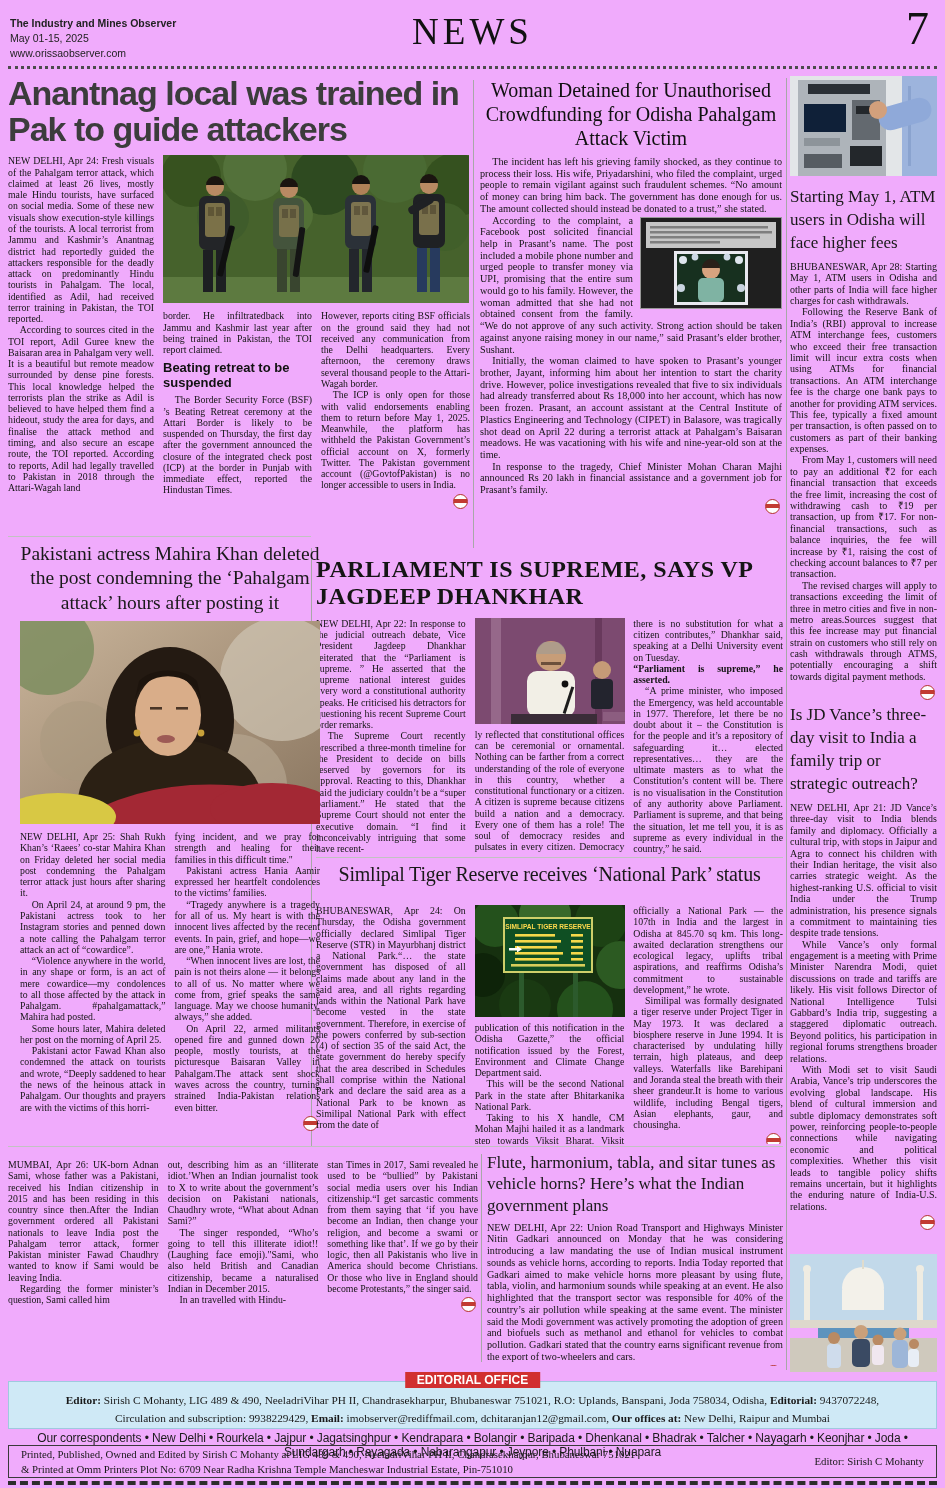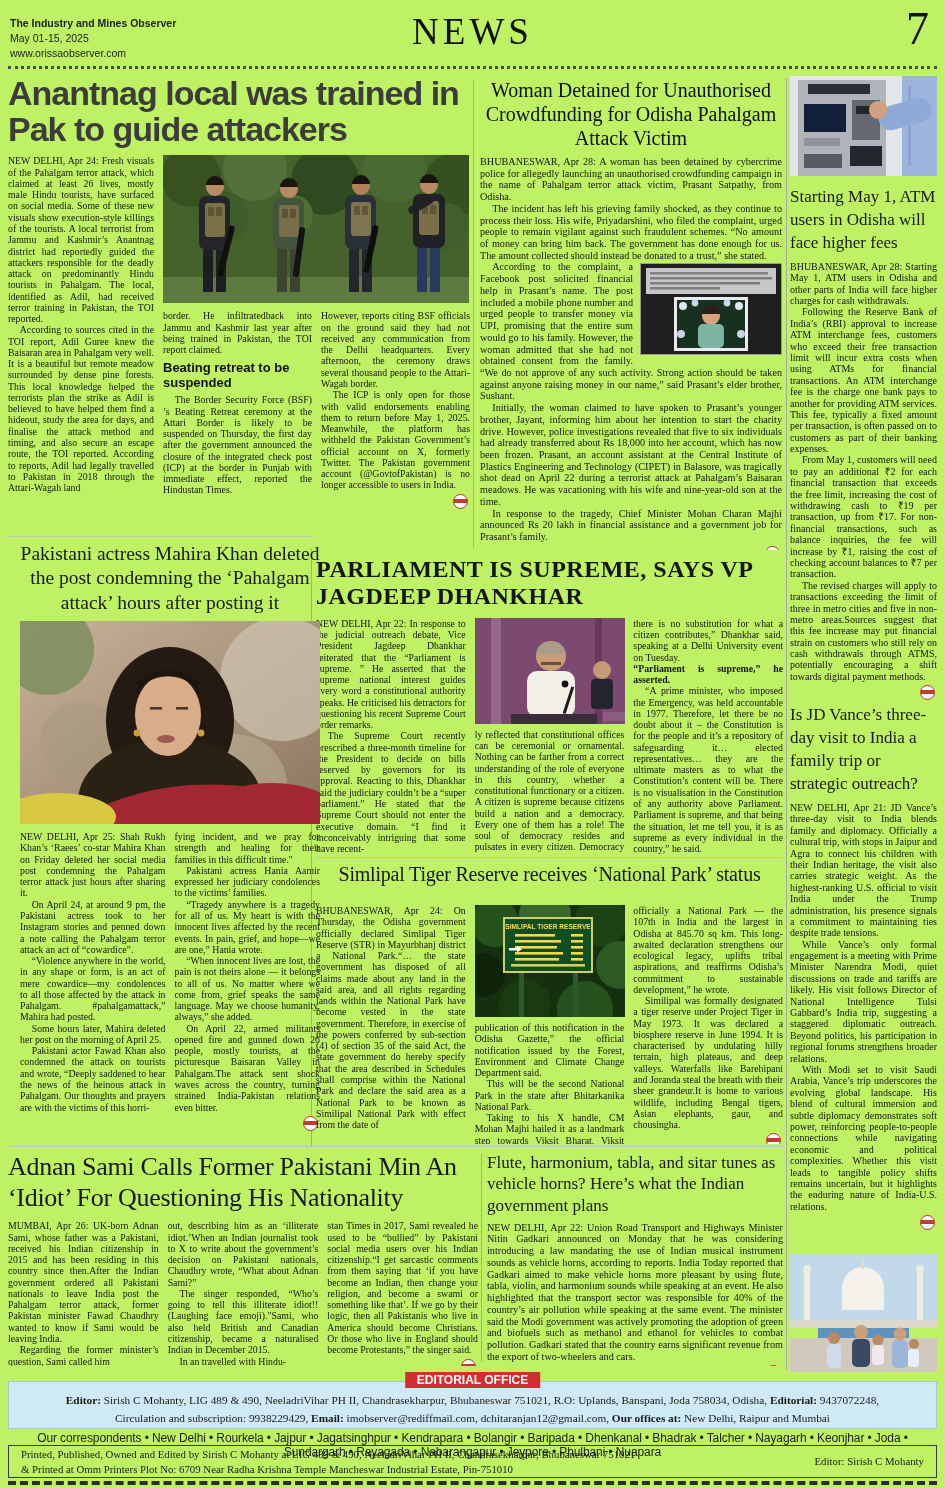--- a/index.html
+++ b/index.html
@@ -1,17 +1,17 @@
 <!DOCTYPE html>
 <html><head>
 <meta charset="utf-8">
 <style>
   *{margin:0;padding:0;box-sizing:border-box}
   html,body{background:#e9e9e7}
-  .page{position:relative;width:945px;height:1488px;margin:0 auto;background:#bef264;
+  .page{position:relative;width:945px;height:1488px;margin:0 auto;background:#f0abfc;
         font-family:"Liberation Serif",serif;color:#191919;overflow:hidden}
   .block{position:absolute;overflow:hidden}
   .vline{position:absolute;width:1px;background:#a8a8a8}
   .hline{position:absolute;height:1px;background:#c2c2c2}
 
   
   .mast-left{position:absolute;left:2px;top:12px;font-family:"Liberation Sans",sans-serif;
              font-size:10.5px;line-height:1.45;color:#222}
   .mast-left .nm{font-weight:bold}
   .mast-news{position:absolute;left:0;right:0;top:6px;text-align:center;font-size:37px;
@@ -160,21 +160,20 @@
             <span class="stamp"></span>
           </div>
         </div>
       </div>
     </div>
   </div>
 
   <div class="block" style="left:480px;top:78px;width:302px;height:472px">
     <div class="hl-woman">Woman Detained for Unauthorised Crowdfunding for Odisha Pahalgam Attack Victim</div>
     <div style="margin-top:6px">
-      <p class="body wide first">BHUBANESWAR, Apr 28: A woman has been detained by cybercrime police for allegedly launching an unauthorised crowdfunding campaign in the name of Pahalgam terror attack victim, Prasant Satpathy, from Odisha.</p>
       <p class="body wide">The incident has left his grieving family shocked, as they continue to process their loss. His wife, Priyadarshini, who filed the complaint, urged people to remain vigilant against such fraudulent schemes. “No amount of money can bring him back. The government has done enough for us. The amount collected should instead be donated to a trust,” she stated.</p>
       <div class="w-inset">
         <svg width="140" height="90" viewBox="0 0 140 90">
           <rect width="140" height="90" fill="#1f1f1f"></rect>
           <rect x="5" y="4" width="130" height="26" fill="#c6c6c6"></rect>
           <rect x="9" y="8" width="118" height="2.5" fill="#7f7f7f"></rect>
             <rect x="9" y="13" width="122" height="2.5" fill="#7f7f7f"></rect>
           <rect x="9" y="18" width="110" height="2.5" fill="#7f7f7f"></rect>
             <rect x="9" y="23" width="70" height="2.5" fill="#7f7f7f"></rect>
           <rect x="33" y="33" width="74" height="54" fill="#e9e9f0"></rect>
@@ -261,21 +260,21 @@
     <div class="cols" style="margin-top:7px">
       <div class="col">
         <p class="body first">NEW DELHI, Apr 25: Shah Rukh Khan’s ‘Raees’ co-star Mahira Khan on Friday deleted her social media post condemning the Pahalgam terror attack just hours after sharing it.</p>
         <p class="body">On April 24, at around 9 pm, the Pakistani actress took to her Instagram stories and penned down a note calling the Pahalgam terror attack an act of “cowardice”.</p>
         <p class="body">“Violence anywhere in the world, in any shape or form, is an act of mere cowardice—my condolences to all those affected by the attack in Pahalgam. #pahalgamattack,” Mahira had posted.</p>
         <p class="body">Some hours later, Mahira deleted her post on the morning of April 25.</p>
         <p class="body">Pakistani actor Fawad Khan also condemned the attack on tourists and wrote, “Deeply saddened to hear the news of the heinous attack in Pahalgam. Our thoughts and prayers are with the victims of this horri-</p>
       </div>
       <div class="col">
         <p class="body first">fying incident, and we pray for strength and healing for their families in this difficult time."</p>
-        <p class="body">Pakistani actress Hania Aamir expressed her judiciary condolences to the victims’ families.</p>
+        <p class="body">Pakistani actress Hania Aamir expressed her heartfelt condolences to the victims’ families.</p>
         <p class="body">“Tragedy anywhere is a tragedy for all of us. My heart is with the innocent lives affected by the recent events. In pain, grief, and hope—we are one,” Hania wrote.</p>
         <p class="body">“When innocent lives are lost, the pain is not theirs alone — it belongs to all of us. No matter where we come from, grief speaks the same language. May we choose humanity, always,” she added.</p>
         <p class="body">On April 22, armed militants opened fire and gunned down 26 people, mostly tourists, at the picturesque Baisaran Valley in Pahalgam.The attack sent shock waves across the country, turning strained India-Pakistan relations even bitter.</p>
         <span class="stamp"></span>
       </div>
     </div>
   </div>
 
   <div class="block" style="left:316px;top:862px;width:467px;height:282px">
     <div class="hl-simlipal">Simlipal Tiger Reserve receives ‘National Park’ status</div>
@@ -316,21 +315,20 @@
       </div>
       <div class="col">
         <p class="body first">officially a National Park — the 107th in India and the largest in Odisha at 845.70 sq km. This long-awaited declaration strengthens our ecological legacy, uplifts tribal aspirations, and reaffirms Odisha’s commitment to sustainable development,” he wrote.</p>
         <p class="body">Similipal was formally designated a tiger reserve under Project Tiger in May 1973. It was declared a biosphere reserve in June 1994. It is characterised by undulating hilly terrain, high plateaus, and deep valleys. Waterfalls like Barehipani and Joranda steal the breath with their sheer grandeur.It is home to various wildlife, including Bengal tigers, Asian elephants, gaur, and chousingha.</p>
         <span class="stamp"></span>
       </div>
     </div>
   </div>
 
   <div class="block" style="left:8px;top:1152px;width:470px;height:214px">
-    <div class="hl-adnan">Adnan Sami Calls Former Pakistani Min An ‘Idiot’ For Questioning His Nationality</div>
     <div class="cols" style="margin-top:7px">
       <div class="col">
         <p class="body first">MUMBAI, Apr 26: UK-born Adnan Sami, whose father was a Pakistani, received his Indian citizenship in 2015 and has been residing in this country since then.After the Indian government ordered all Pakistani nationals to leave India post the Pahalgam terror attack, former Pakistan minister Fawad Chaudhry wanted to know if Sami would be leaving India.</p>
         <p class="body">Regarding the former minister’s question, Sami called him</p>
       </div>
       <div class="col">
         <p class="body first">out, describing him as an ‘illiterate idiot.’When an Indian journalist took to X to write about the government’s decision on Pakistani nationals, Chaudhry wrote, “What about Adnan Sami?”</p>
         <p class="body">The singer responded, “Who’s going to tell this illiterate idiot!! (Laughing face emoji)."Sami, who also held British and Canadian citizenship, became a naturalised Indian in December 2015.</p>
         <p class="body">In an travelled with Hindu-</p>
       </div>

